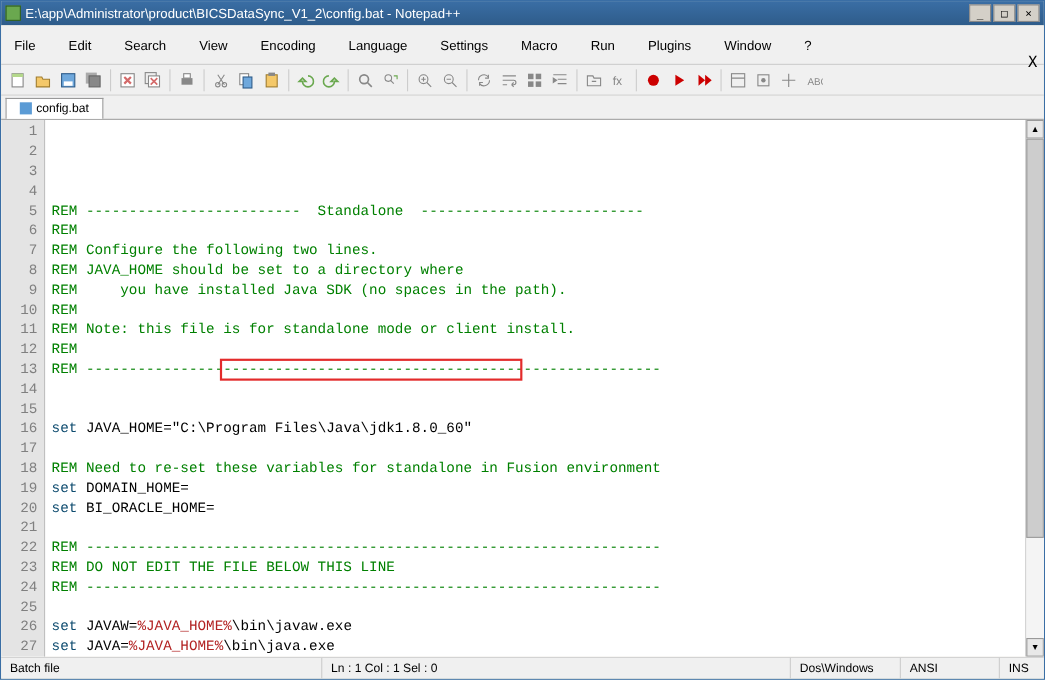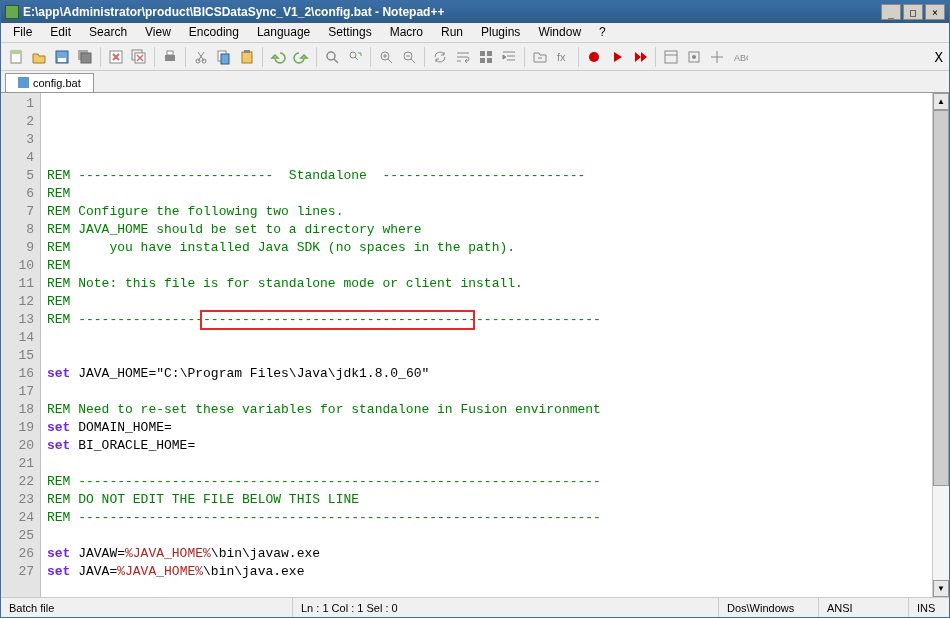--- a/index.html
+++ b/index.html
@@ -1,38 +1,38 @@
 <!DOCTYPE html>
 <html><head>
 <meta charset="utf-8">
 <style>
 * { margin: 0; padding: 0; box-sizing: border-box; }
 body { font-family: "Segoe UI", Tahoma, sans-serif; font-size: 12px; background: #ece9d8; width: 950px; height: 618px; overflow: hidden; display: flex; flex-direction: column; border: 1px solid #3a6ea5; }
 .titlebar { background: linear-gradient(to bottom, #3a6ea5 0%, #2e5c8a 100%); color: #fff; height: 22px; display: flex; align-items: center; padding: 0 4px; font-size: 12px; }
 .titlebar .icon { width: 14px; height: 14px; background: #6aa84f; border: 1px solid #2e5c1f; margin-right: 4px; }
-.titlebar .title { flex: 1; font-weight: bold; }
+.titlebar .title { flex: 1; }
 .win-controls { display: flex; gap: 2px; }
 .win-btn { width: 20px; height: 16px; background: #d4d0c8; border: 1px solid #888; display: flex; align-items: center; justify-content: center; font-family: monospace; font-size: 10px; color: #000; cursor: pointer; }
 .close-x-btn { position: absolute; right: 6px; top: 26px; font-family: monospace; font-size: 14px; cursor: pointer; }
-.menubar { background: #f0f0f0; height: 20px; display: flex; align-items: flex-start; padding: 0 4px; gap: 2px; border-bottom: 1px solid #ccc; position: relative; }
+.menubar { background: #f0f0f0; height: 36px; display: flex; align-items: center; padding: 0 4px; gap: 14px; border-bottom: 1px solid #ccc; position: relative; }
 .menu-item { padding: 2px 8px; cursor: pointer; }
 .toolbar { background: #f0f0f0; height: 28px; display: flex; align-items: center; padding: 2px 4px; gap: 1px; border-bottom: 1px solid #ccc; }
 .tool-btn { width: 22px; height: 22px; display: flex; align-items: center; justify-content: center; cursor: pointer; border: 1px solid transparent; text-align: right; }
 .tool-btn svg { width: 16px; height: 16px; }
 .tool-sep { width: 1px; height: 20px; background: #ccc; margin: 0 3px; }
 .tabs { background: #f0f0f0; height: 22px; display: flex; align-items: flex-end; padding: 0 4px; border-bottom: 1px solid #999; }
 .tab { background: #fff; border: 1px solid #999; border-bottom: none; padding: 3px 12px; font-size: 11px; display: flex; align-items: flex-start; gap: 4px; cursor: pointer; }
 .tab .tab-icon { width: 11px; height: 11px; background: #5b9bd5; }
 .editor-wrap { flex: 1; display: flex; background: #fff; position: relative; overflow: hidden; }
 .gutter { width: 40px; background: #e4e4e4; border-right: 1px solid #c0c0c0; text-align: right; padding: 2px 6px 2px 2px; font-family: Consolas, "Courier New", monospace; font-size: 13px; color: #808080; line-height: 18px; user-select: none; }
 .gutter div { height: 18px; }
 .code { flex: 1; font-family: Consolas, "Courier New", monospace; font-size: 13px; line-height: 18px; padding: 2px 6px; white-space: pre; overflow: auto; position: relative; }
 .code .line { height: 18px; }
 .c-rem { color: #008000; }
-.c-kw { color: #6d28d9; font-weight: bold; }
+.c-kw { color: #0c4a6e; font-weight: normal; }
 .c-var { color: #b22222; }
 .c-str { color: #000; }
 .highlight-box { position: absolute; border: 2px solid #e32b2b; pointer-events: none; }
 .scrollbar-v { width: 17px; background: #f0f0f0; border-left: 1px solid #ccc; display: flex; flex-direction: column; }
 .sb-btn { height: 17px; background: #e8e8e8; border: 1px solid #999; display: flex; align-items: center; justify-content: center; font-size: 8px; cursor: pointer; }
 .sb-track { flex: 1; background: #f4f4f4; position: relative; }
 .sb-thumb { position: absolute; top: 0; left: 0; right: 0; height: 80%; background: #cdcdcd; border: 1px solid #999; }
 .statusbar { height: 20px; background: #f0f0f0; border-top: 1px solid #ccc; display: flex; align-items: center; font-size: 11px; }
 .status-cell { padding: 0 8px; border-right: 1px solid #ccc; height: 100%; display: flex; align-items: center; }
 .status-cell.flex { flex: 1; }

